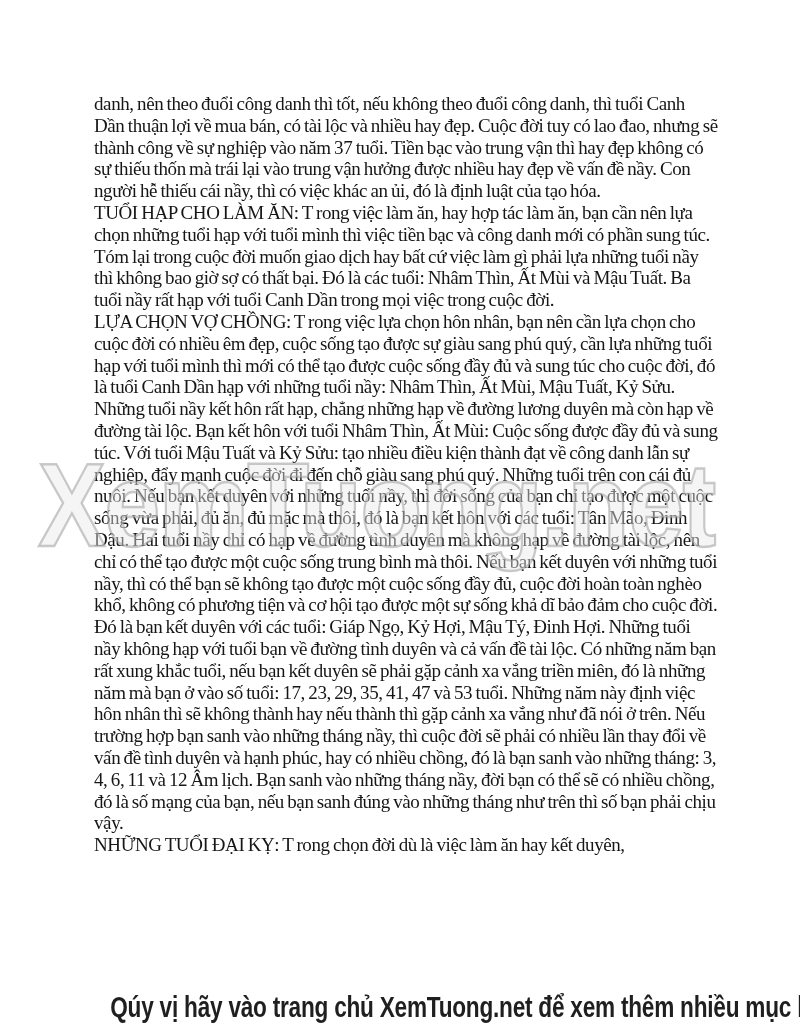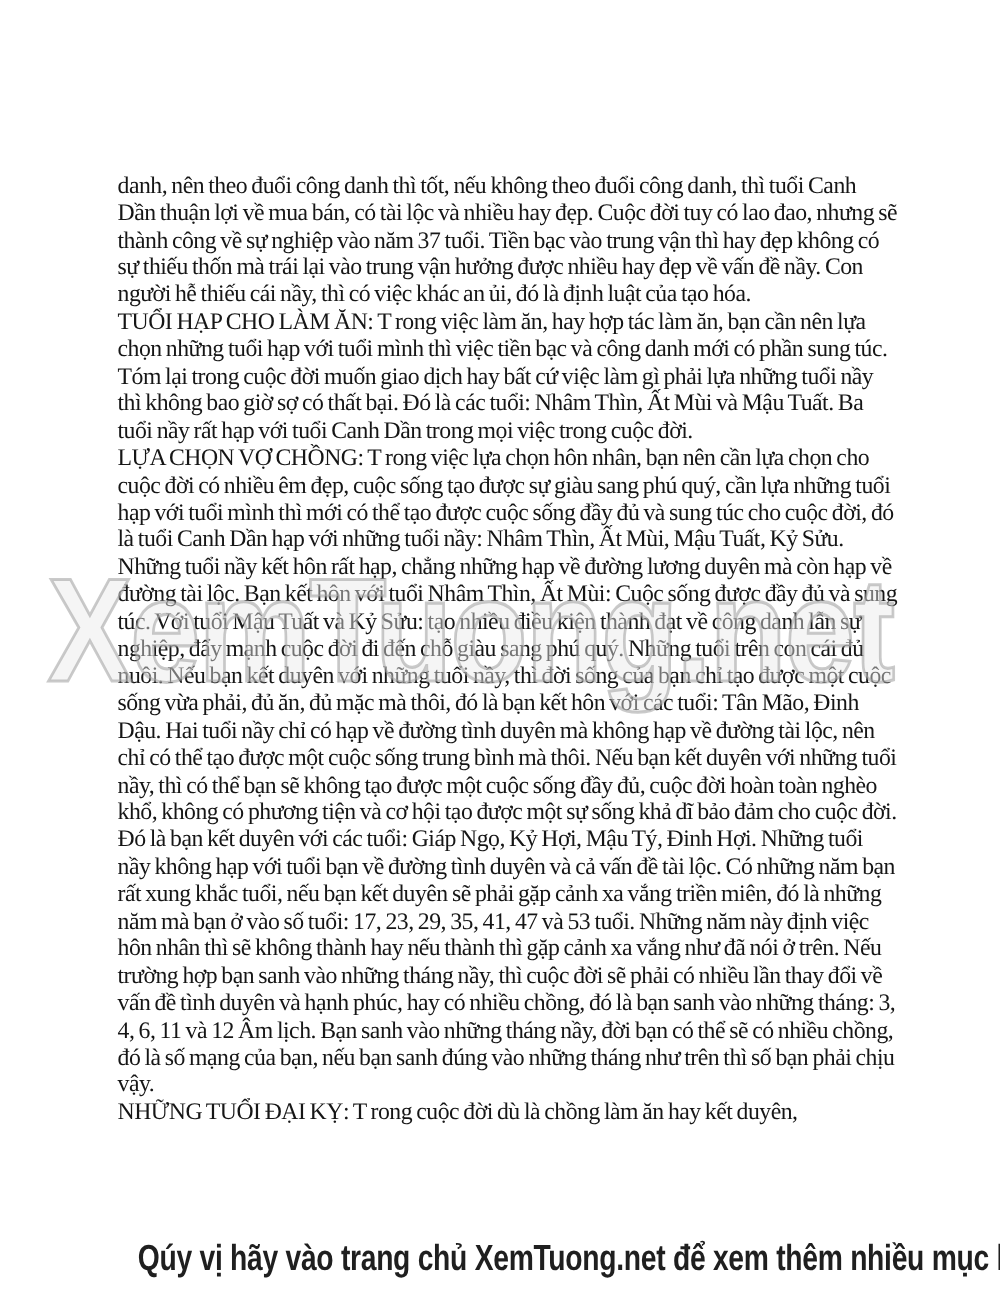--- a/index.html
+++ b/index.html
@@ -18,21 +18,20 @@
     position: absolute;
     left: 94px; top: 93px;
     width: 624px;
     font-size: 19px;
     line-height: 21.8px;
     letter-spacing: -0.4px;
     word-spacing: -1px;
     color: #161616;
     text-align: left;
     z-index: 1;
-    margin-top: 45px;
   }
   .content p { margin: 0; padding: 0; }
   .para-heading { font-weight: normal; }
   .watermark {
     position: absolute;
     left: 38px; top: 446px;
     z-index: 2;
     font-family: "Liberation Sans", sans-serif;
     font-weight: bold;
     font-size: 118px;
@@ -73,20 +72,20 @@
 
   <div class="watermark">XemTuong.net</div>
 
   <div class="content">
     <p><span class="para-heading"></span><span>danh, nên theo đuổi công danh thì tốt, nếu không theo đuổi công danh, thì tuổi Canh Dần thuận lợi về mua bán, có tài lộc và nhiều hay đẹp. Cuộc đời tuy có lao đao, nhưng sẽ thành công về sự nghiệp vào năm 37 tuổi. Tiền bạc vào trung vận thì hay đẹp không có sự thiếu thốn mà trái lại vào trung vận hưởng được nhiều hay đẹp về vấn đề nầy. Con người hễ thiếu cái nầy, thì có việc khác an ủi, đó là định luật của tạo hóa.</span></p>
 
     <p><span class="para-heading">TUỔI HẠP CHO LÀM ĂN:</span><span> T rong việc làm ăn, hay hợp tác làm ăn, bạn cần nên lựa chọn những tuổi hạp với tuổi mình thì việc tiền bạc và công danh mới có phần sung túc. Tóm lại trong cuộc đời muốn giao dịch hay bất cứ việc làm gì phải lựa những tuổi nầy thì không bao giờ sợ có thất bại. Đó là các tuổi: Nhâm Thìn, Ất Mùi và Mậu Tuất. Ba tuổi nầy rất hạp với tuổi Canh Dần trong mọi việc trong cuộc đời.</span></p>
 
     <p><span class="para-heading">LỰA CHỌN VỢ CHỒNG:</span><span> T rong việc lựa chọn hôn nhân, bạn nên cần lựa chọn cho cuộc đời có nhiều êm đẹp, cuộc sống tạo được sự giàu sang phú quý, cần lựa những tuổi hạp với tuổi mình thì mới có thể tạo được cuộc sống đầy đủ và sung túc cho cuộc đời, đó là tuổi Canh Dần hạp với những tuổi nầy: Nhâm Thìn, Ất Mùi, Mậu Tuất, Kỷ Sửu. Những tuổi nầy kết hôn rất hạp, chẳng những hạp về đường lương duyên mà còn hạp về đường tài lộc. Bạn kết hôn với tuổi Nhâm Thìn, Ất Mùi: Cuộc sống được đầy đủ và sung túc. Với tuổi Mậu Tuất và Kỷ Sửu: tạo nhiều điều kiện thành đạt về công danh lẫn sự nghiệp, đẩy mạnh cuộc đời đi đến chỗ giàu sang phú quý. Những tuổi trên con cái đủ nuôi. Nếu bạn kết duyên với những tuổi nầy, thì đời sống của bạn chỉ tạo được một cuộc sống vừa phải, đủ ăn, đủ mặc mà thôi, đó là bạn kết hôn với các tuổi: Tân Mão, Đinh Dậu. Hai tuổi nầy chỉ có hạp về đường tình duyên mà không hạp về đường tài lộc, nên chỉ có thể tạo được một cuộc sống trung bình mà thôi. Nếu bạn kết duyên với những tuổi nầy, thì có thể bạn sẽ không tạo được một cuộc sống đầy đủ, cuộc đời hoàn toàn nghèo khổ, không có phương tiện và cơ hội tạo được một sự sống khả dĩ bảo đảm cho cuộc đời. Đó là bạn kết duyên với các tuổi: Giáp Ngọ, Kỷ Hợi, Mậu Tý, Đinh Hợi. Những tuổi nầy không hạp với tuổi bạn về đường tình duyên và cả vấn đề tài lộc. Có những năm bạn rất xung khắc tuổi, nếu bạn kết duyên sẽ phải gặp cảnh xa vắng triền miên, đó là những năm mà bạn ở vào số tuổi: 17, 23, 29, 35, 41, 47 và 53 tuổi. Những năm này định việc hôn nhân thì sẽ không thành hay nếu thành thì gặp cảnh xa vắng như đã nói ở trên. Nếu trường hợp bạn sanh vào những tháng nầy, thì cuộc đời sẽ phải có nhiều lần thay đổi về vấn đề tình duyên và hạnh phúc, hay có nhiều chồng, đó là bạn sanh vào những tháng: 3, 4, 6, 11 và 12 Âm lịch. Bạn sanh vào những tháng nầy, đời bạn có thể sẽ có nhiều chồng, đó là số mạng của bạn, nếu bạn sanh đúng vào những tháng như trên thì số bạn phải chịu vậy.</span></p>
 
-    <p><span class="para-heading">NHỮNG TUỔI ĐẠI KỴ:</span><span> T rong cuộc đời dù là chồng làm ăn hay kết duyên,</span></p>
+    <p><span class="para-heading">NHỮNG TUỔI ĐẠI KỴ:</span><span> T rong chọn đời dù là việc làm ăn hay kết duyên,</span></p>
   </div>
 
   <div class="footer">
     <span class="footer-inner"><span>Qúy vị hãy vào trang chủ </span><span class="footer-link">XemTuong.net</span><span> để xem thêm nhiều mục hay khác</span></span>
   </div>
 
 </div>
 
 </body></html>

